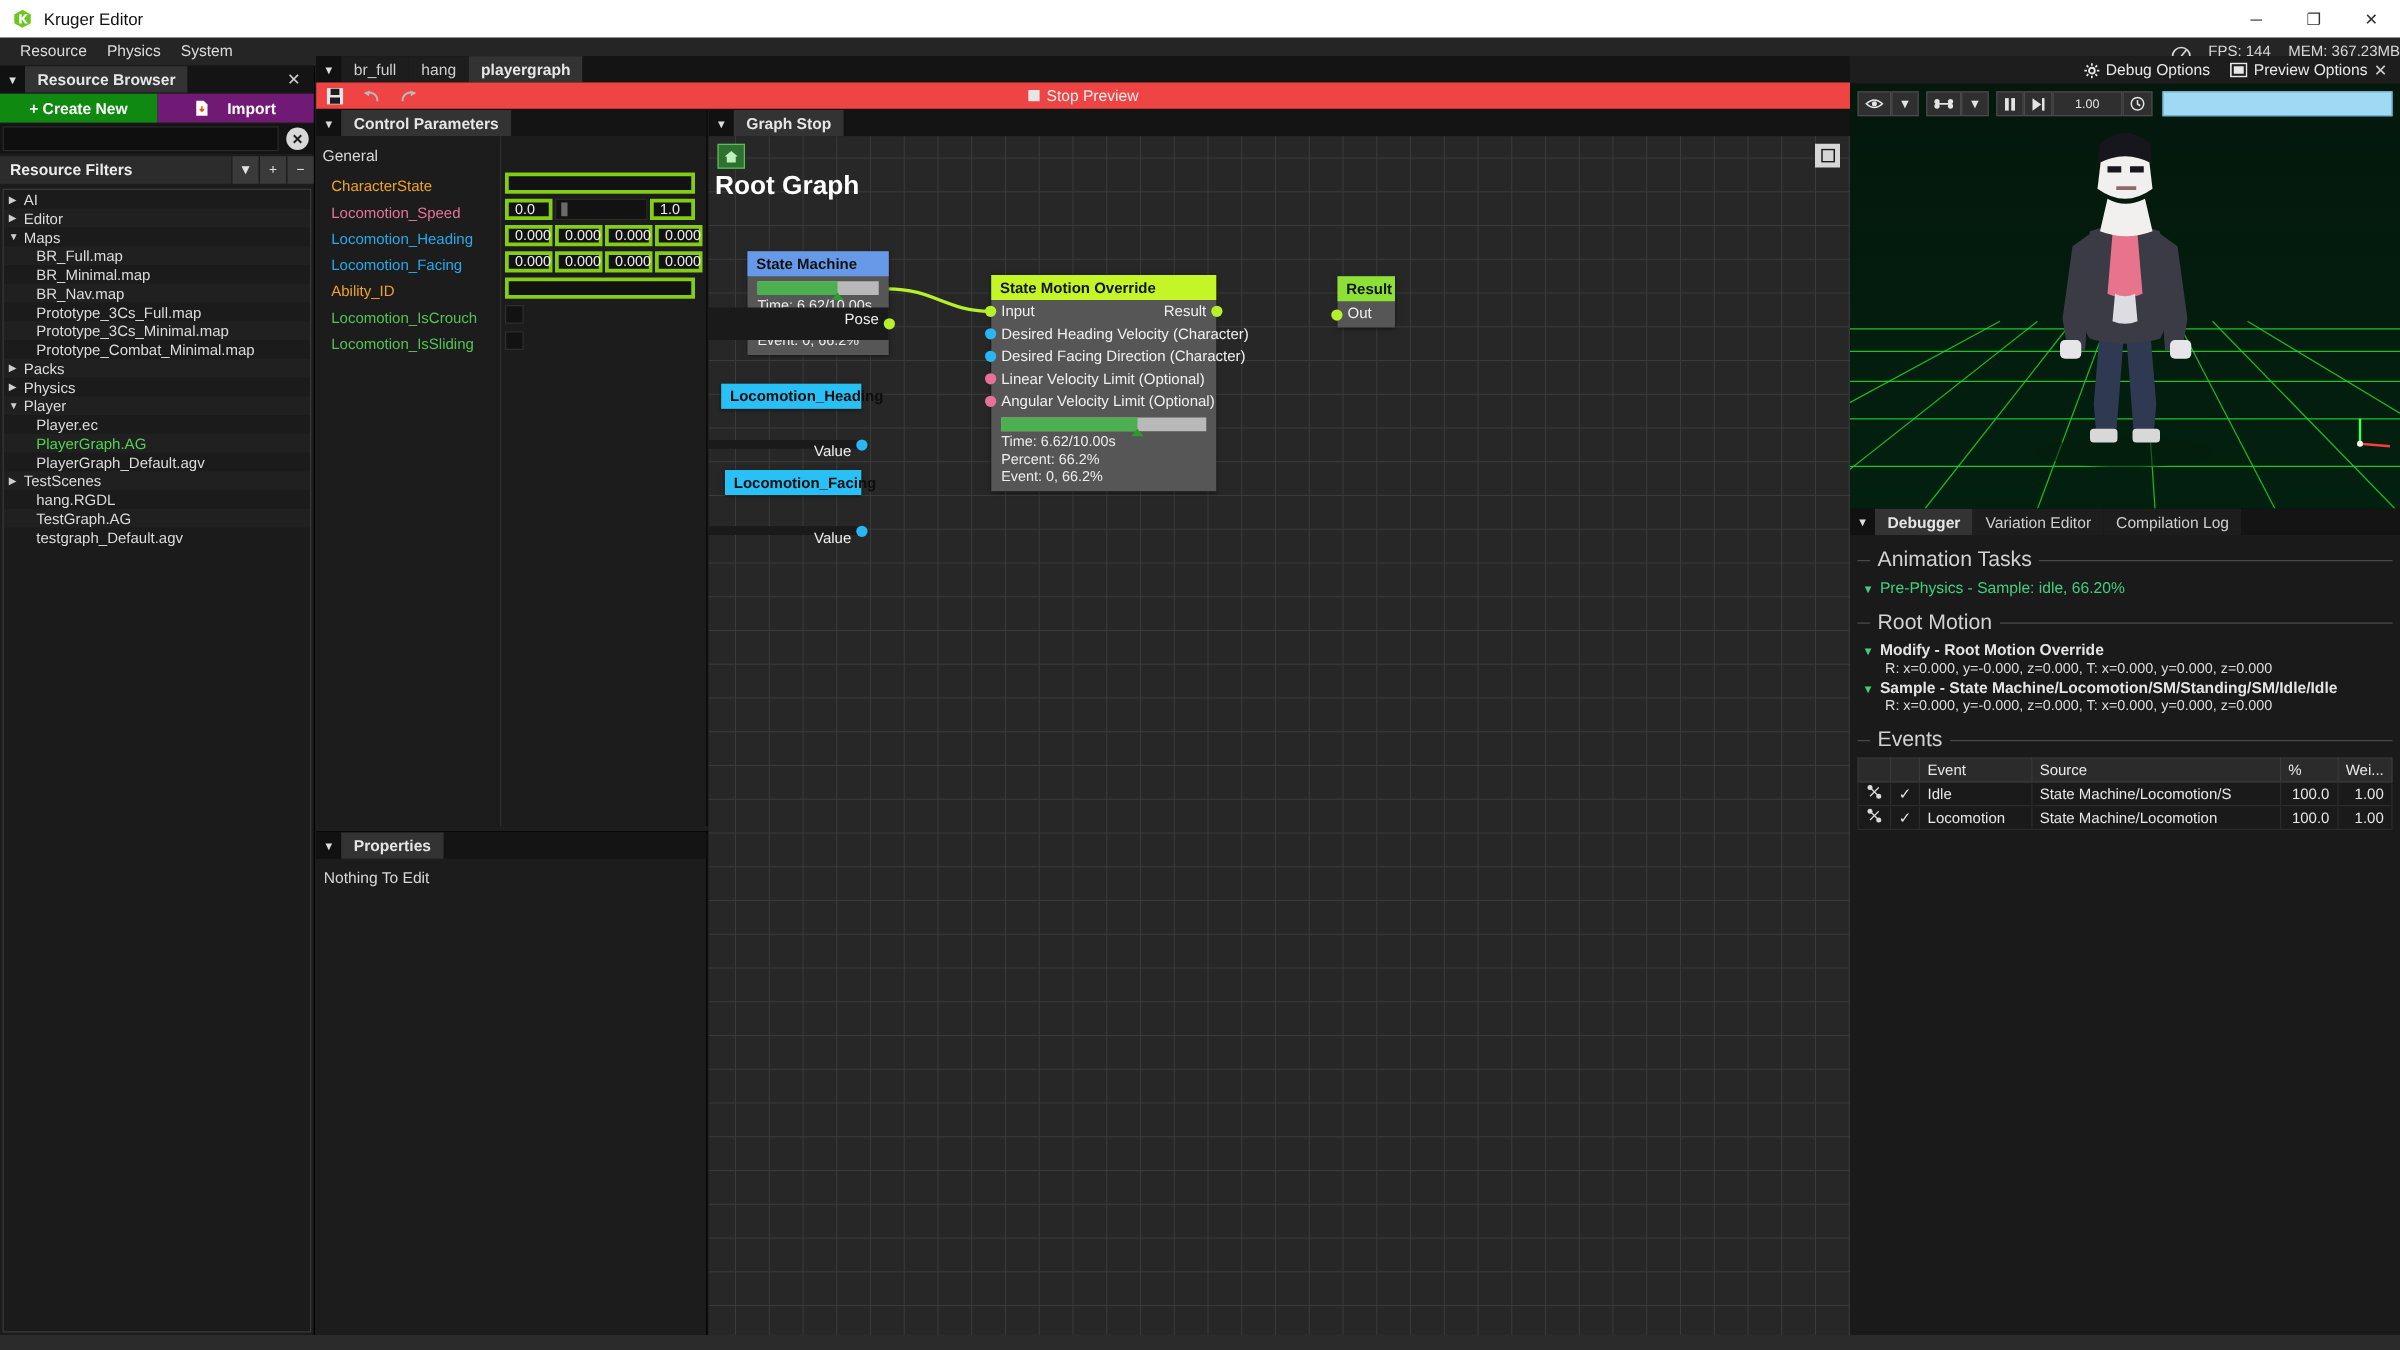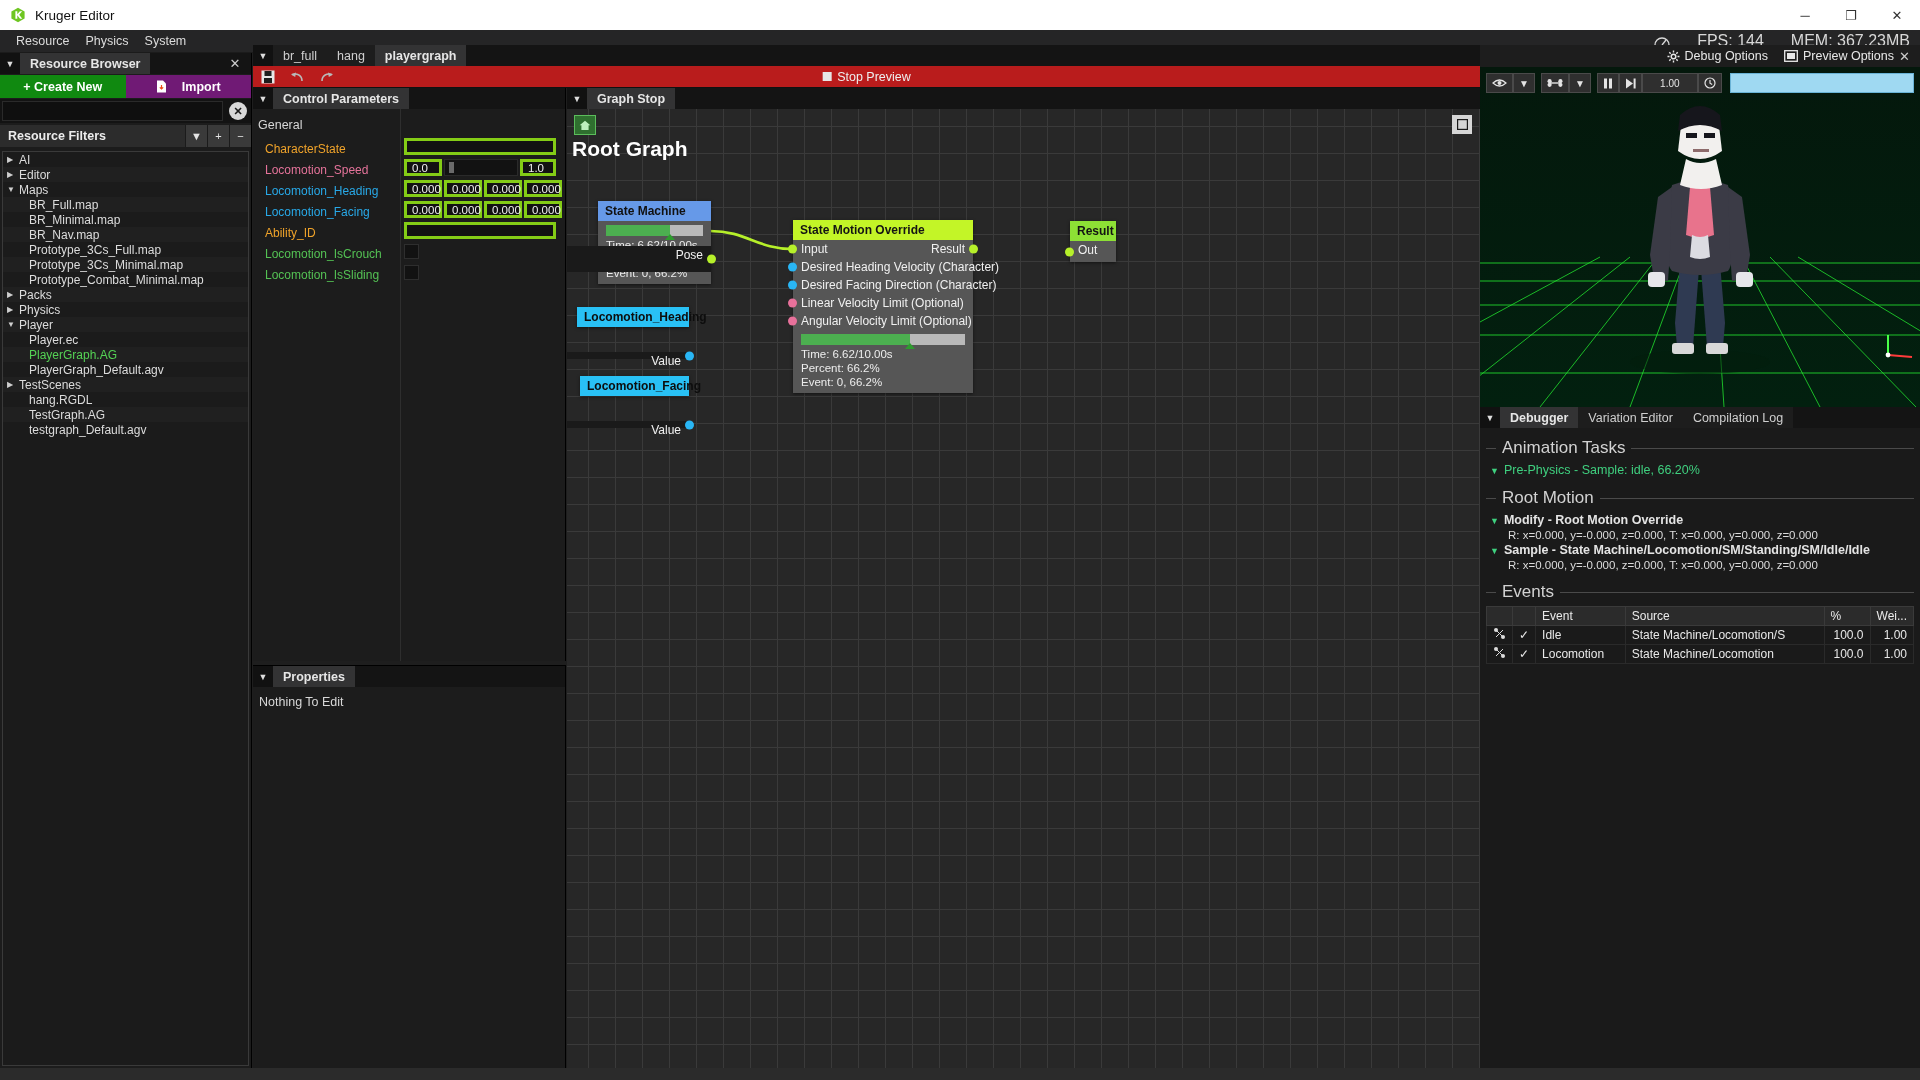--- a/index.html
+++ b/index.html
@@ -24,22 +24,22 @@
     color:#333; font-size:13px; cursor:default;
   }
 
   
   .menubar {
     height:23px; background:#252526; display:flex; align-items:center;
     padding-left:8px; gap:0px; border-bottom:1px solid #1b1b1b;
   }
   .menu-item { padding:3px 8px; font-size:12.5px; color:#dcdcdc; cursor:default; }
   .menu-right {
-    margin-left:auto; display:flex; align-items:center; gap:27px;
-    padding-right:10px; font-size:16px; color:#d8d8d8;
+    margin-left:auto; display:flex; align-items:center; gap:14px;
+    font-size:12px; color:#d8d8d8;
   }
 
   
   .panel-head { display:flex; align-items:stretch; height:21px; background:#1a1a1a; }
   .panel-caret {
     width:20px; display:flex; align-items:center; justify-content:center;
     background:#111; color:#ddd; font-size:9px; flex:none;
   }
   .panel-tab {
     display:flex; align-items:center; padding:0 10px; font-size:12.5px;
@@ -100,21 +100,21 @@
   .tree-row .tw { width:12px; font-size:8px; color:#cfcfcf; display:inline-block; flex:none; }
   .tree-row.child { padding-left:26px; }
   .tree-row.sel { color:#54d254; }
 
   
   .center {
     position:absolute; left:253px; top:45px; right:440px; bottom:12px;
   }
   .doc-tabs { display:flex; height:21px; background:#141414; }
   .toolbar-row {
-    height:22px; background:#b91c1c; display:flex; align-items:center;
+    height:22px; background:#ef4444; display:flex; align-items:center;
     gap:14px; padding-left:8px; border-bottom:1px solid #111; position:relative;
   }
   .tb-icon { color:#e0e0e0; font-size:13px; display:flex; align-items:center; }
   .stop-preview {
     position:absolute; left:50%; transform:translateX(-50%);
     display:flex; align-items:center; gap:6px; font-size:12.5px; color:#eee;
   }
   .stop-sq { width:9px; height:9px; background:#e6e6e6; }
 
   .cp-panel {

